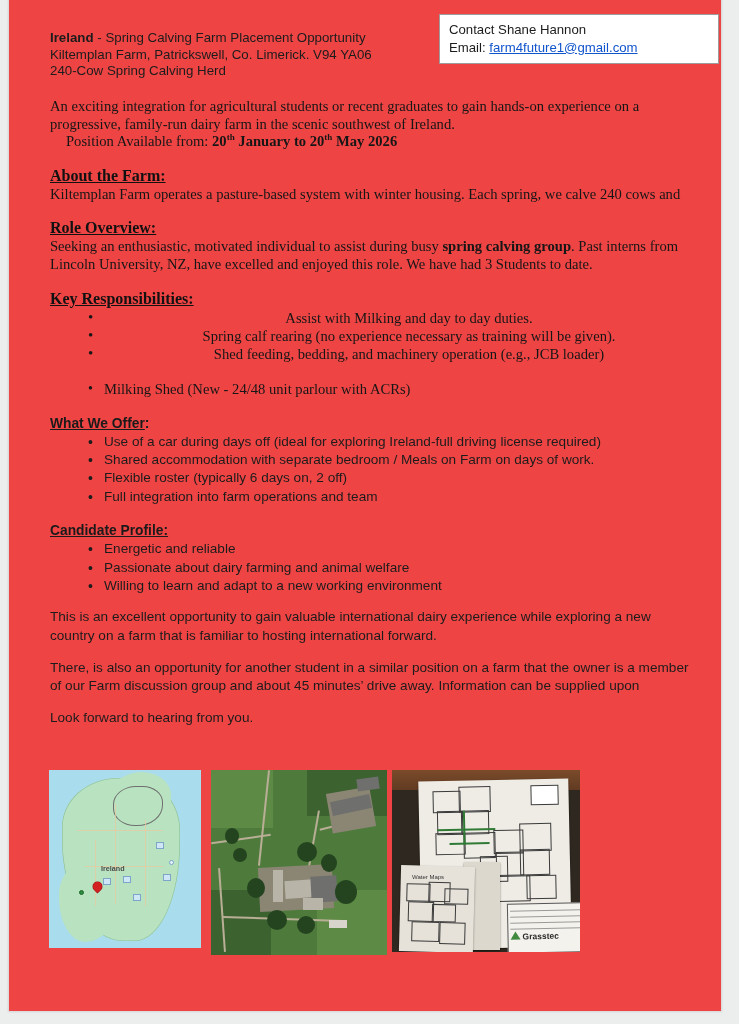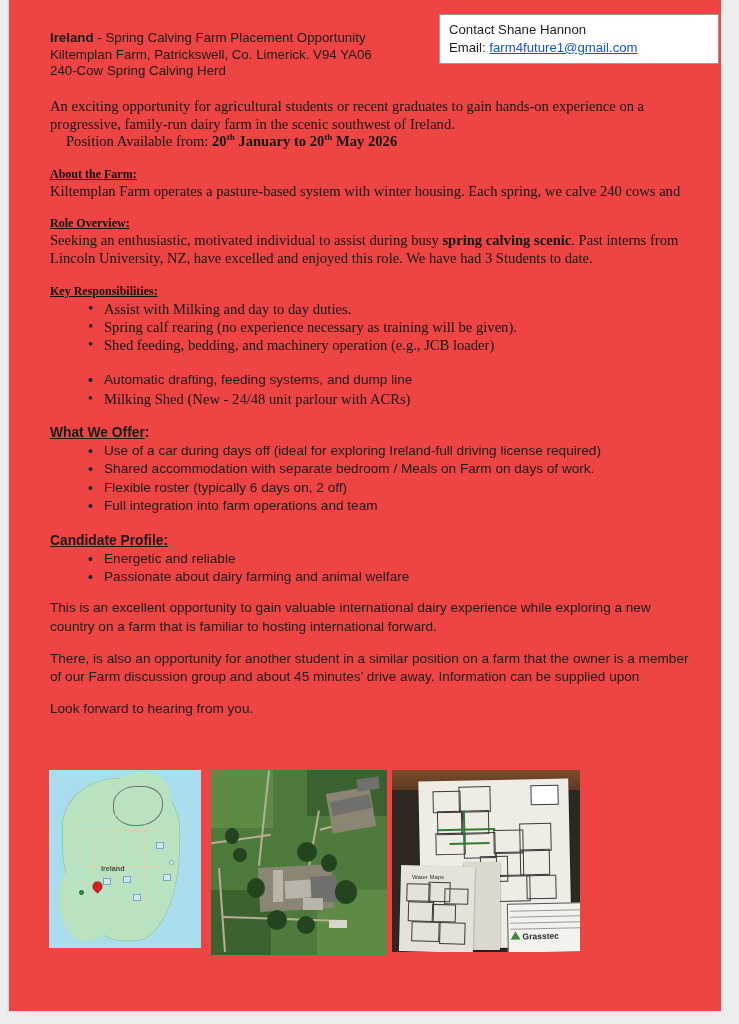--- a/index.html
+++ b/index.html
@@ -93,21 +93,21 @@
   .intro { margin-top: 10px; }
   .intro .l3 { margin-top: 0; margin-left: 16px; }
 
   sup { font-size: 0.62em; vertical-align: super; line-height: 0; }
 
   .sect { margin-top: 16px; }
   .sect-sans { margin-top: 17px; }
 
   h4.head-serif {
     font-family: "Liberation Serif", serif;
-    font-size: 12px;
+    font-size: 16px;
     font-weight: bold;
     margin: 0 0 1px 0;
     color: #111;
   }
   h4.head-sans {
     font-family: "Liberation Sans", sans-serif;
     font-size: 13.8px;
     font-weight: bold;
     margin: 0 0 2px 0;
     color: #1a1a1a;
@@ -132,21 +132,21 @@
     font-size: 15px;
   }
   ul.blist.sans li {
     line-height: 18.4px;
     padding-left: 54px;
   }
   ul.blist.sans li::before {
     font-size: 14px;
     top: 0px;
   }
-  ul.blist.serif li { line-height: 18.2px; }
+  ul.blist.serif li { line-height: 18.2px; text-align: center; }
 
   .para { margin-top: 13px; }
 
   
   .img-strip {
     position: absolute;
     left: 40px;
     top: 770px;
     width: 540px;
     height: 190px;
@@ -304,73 +304,73 @@
           <div>240-Cow Spring Calving Herd</div>
         </div>
 
         <div class="contact-box">
           <div>Contact Shane Hannon</div>
           <div><span>Email: </span><a class="link" href="#">farm4future1@gmail.com</a></div>
         </div>
       </div>
 
       <div class="serif intro">
-        <div>An exciting opportunity for agricultural students or recent graduates to gain hands-on experience on a</div>
+        <div>An exciting integration for agricultural students or recent graduates to gain hands-on experience on a</div>
         <div>progressive, family-run dairy farm in the scenic southwest of Ireland.</div>
         <div class="l3">
           <span>Position Available from: </span><b><span>20</span><sup>th</sup><span> January to </span><span>20</span><sup>th</sup><span> May 2026</span></b>
         </div>
       </div>
 
       <div class="sect">
         <h4 class="head-serif"><span class="u">About the Farm:</span></h4>
         <div class="serif">
           <div>Kiltemplan Farm operates a pasture-based system with winter housing. Each spring, we calve 240 cows and</div>
         </div>
       </div>
 
       <div class="sect">
         <h4 class="head-serif"><span class="u">Role Overview:</span></h4>
         <div class="serif">
-          <div><span>Seeking an enthusiastic, motivated individual to assist during busy </span><b>spring calving scenic</b><span>. Past interns from</span></div>
+          <div><span>Seeking an enthusiastic, motivated individual to assist during busy </span><b>spring calving group</b><span>. Past interns from</span></div>
           <div>Lincoln University, NZ, have excelled and enjoyed this role. We have had 3 Students to date.</div>
         </div>
       </div>
 
       <div class="sect">
         <h4 class="head-serif"><span class="u">Key Responsibilities:</span></h4>
         <ul class="blist serif">
           <li class="serif">Assist with Milking and day to day duties.</li>
           <li class="serif">Spring calf rearing (no experience necessary as training will be given).</li>
           <li class="serif">Shed feeding, bedding, and machinery operation (e.g., JCB loader)</li>
         </ul>
       </div>
 
       <div class="sect-sans">
         <ul class="blist sans">
-          <li class="sans">Automatic drafting, feeding systems, and dump line</li>
           <li class="serif">Milking Shed (New - 24/48 unit parlour with ACRs)</li>
         </ul>
       </div>
 
       <div class="sect-sans">
         <h4 class="head-sans"><span class="u">What We Offer</span><span>:</span></h4>
         <ul class="blist sans">
           <li class="sans">Use of a car during days off (ideal for exploring Ireland-full driving license required)</li>
           <li class="sans">Shared accommodation with separate bedroom / Meals on Farm on days of work.</li>
           <li class="sans">Flexible roster (typically 6 days on, 2 off)</li>
           <li class="sans">Full integration into farm operations and team</li>
         </ul>
       </div>
 
       <div class="sect-sans">
         <h4 class="head-sans"><span class="u">Candidate Profile:</span></h4>
         <ul class="blist sans">
           <li class="sans">Energetic and reliable</li>
           <li class="sans">Passionate about dairy farming and animal welfare</li>
+          <li class="sans">Willing to learn and adapt to a new working environment</li>
         </ul>
       </div>
 
       <div class="sans para">
         <div>This is an excellent opportunity to gain valuable international dairy experience while exploring a new</div>
         <div>country on a farm that is familiar to hosting international forward.</div>
       </div>
 
       <div class="sans para">
         <div>There, is also an opportunity for another student in a similar position on a farm that the owner is a member</div>

